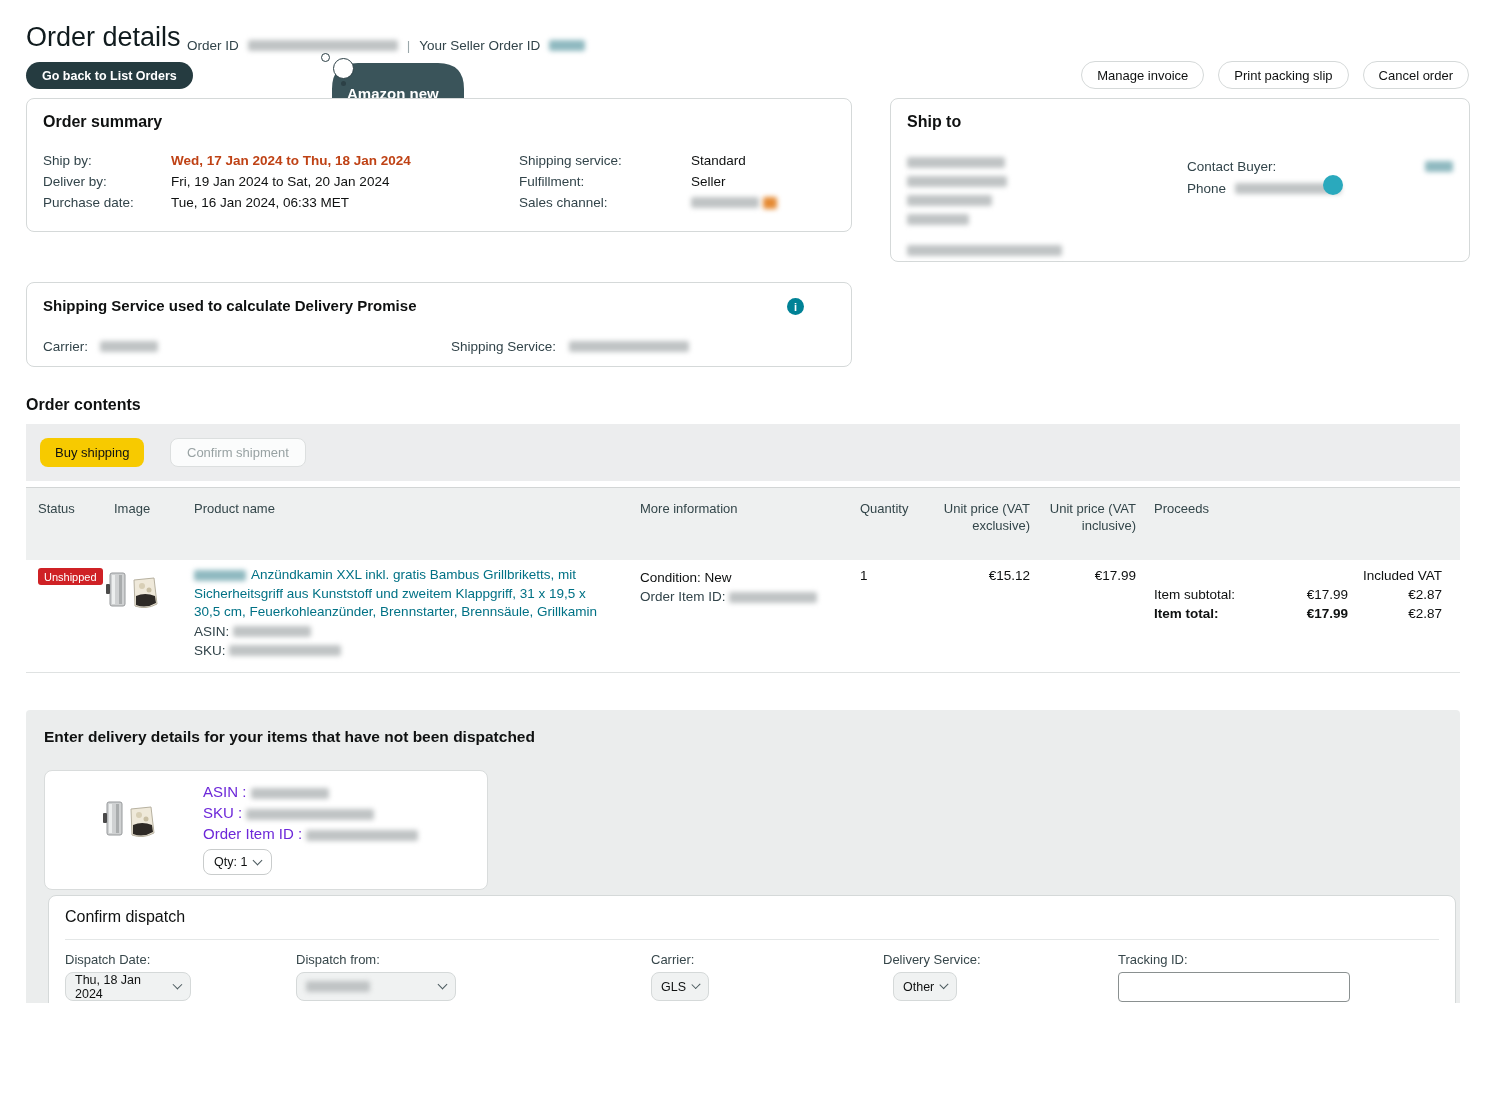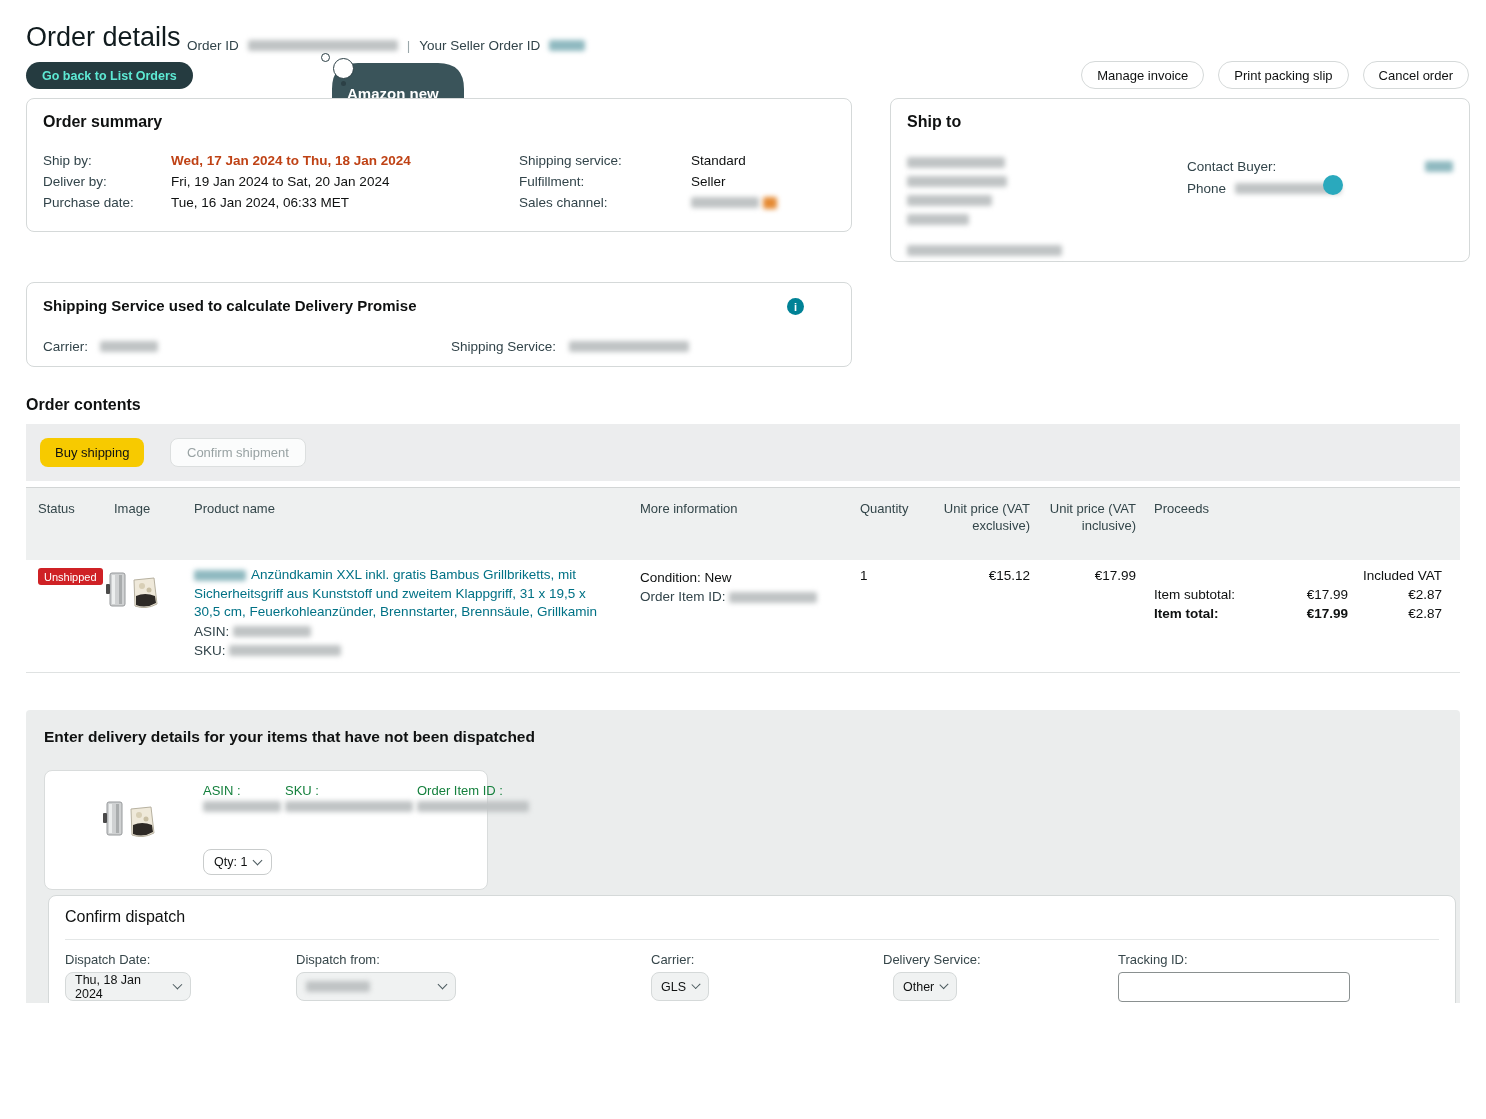--- a/index.html
+++ b/index.html
@@ -12,21 +12,21 @@
   .blur.teal { background:#8fb9c0; }
   .blur.orange { background:#e58a33; }
   .lbl { color:#32444a; font-size:13.5px; }
   .val { color:#0f1111; font-size:13.5px; }
   .chev { width:7px; height:7px; border-right:1.6px solid #4b5a5e; border-bottom:1.6px solid #4b5a5e; transform:rotate(45deg); display:inline-block; margin-left:7px; position:relative; top:-2px; }
 
   
   .h1 { position:absolute; left:26px; top:22px; font-size:27px; font-weight:500; color:#101b1e; }
   .order-id-line { position:absolute; left:187px; top:38px; display:flex; align-items:center; gap:9px; font-size:13.5px; color:#32444a; }
   .order-id-line .sep { color:#9aa7aa; }
-  .back-btn { position:absolute; left:26px; top:62px; height:27px; padding:0 16px; background:#253b40; color:#5eead4; font-size:12.5px; font-weight:700; border:none; border-radius:999px; display:flex; align-items:center; cursor:pointer; }
+  .back-btn { position:absolute; left:26px; top:62px; height:27px; padding:0 16px; background:#253b40; color:#ffffff; font-size:12.5px; font-weight:700; border:none; border-radius:999px; display:flex; align-items:center; cursor:pointer; }
   .top-actions { position:absolute; right:17px; top:61px; display:flex; gap:14px; }
   .btn-white { height:28px; padding:0 15px; background:#fff; border:1px solid #d5d9d9; border-radius:999px; font-size:13px; color:#0f1111; display:flex; align-items:center; cursor:pointer; font-family:inherit; }
 
   
   .callout-svg { position:absolute; left:330px; top:61px; }
   .callout-text { position:absolute; left:347px; top:84px; width:112px; color:#fff; font-size:15px; line-height:19px; font-weight:700; }
   .bub { position:absolute; border:1.6px solid #2c4046; border-radius:50%; background:#fff; }
   .bub.dot { background:#2c4046; border:none; }
 
   
@@ -60,21 +60,21 @@
   .badge { position:absolute; left:12px; top:8px; background:#cf2125; color:#fff; font-size:11px; font-weight:400; padding:2.5px 6px; border-radius:3px; }
   .pname { position:absolute; left:168px; top:6px; width:404px; color:#007185; line-height:18.5px; }
   .pname a { color:#007185; text-decoration:none; }
   .meta-line { color:#32444a; line-height:19px; }
   .right-num { position:absolute; text-align:right; top:8px; }
 
   
   .panel { position:absolute; left:26px; top:710px; width:1434px; height:346px; background:#ebeded; border-radius:4px; }
   .panel-title { position:absolute; left:18px; top:18px; font-size:15.5px; font-weight:700; }
   .item-card { position:absolute; left:18px; top:60px; width:444px; height:120px; background:#fff; border:1px solid #d9dcdc; border-radius:8px; }
-  .item-card .meta { position:absolute; left:158px; top:12px; display:flex; flex-direction:row; gap:4px; font-size:13px; color:#15803d; }
+  .item-card .meta { position:absolute; left:158px; top:12px; display:flex; flex-direction:column; gap:4px; font-size:15px; color:#6d28d9; }
   .qty-select { position:absolute; left:158px; top:78px; height:26px; padding:0 10px; background:#fff; border:1px solid #c9cccc; border-radius:8px; font-size:12.5px; display:flex; align-items:center; cursor:pointer; }
   .dispatch-card { position:absolute; left:22px; top:185px; width:1408px; height:140px; background:#fff; border:1px solid #d5d9d9; border-radius:8px; }
   .dispatch-title { position:absolute; left:16px; top:12px; font-size:16px; color:#0f1111; }
   .dispatch-rule { position:absolute; left:16px; right:16px; top:43px; border-top:1px solid #e4e7e7; }
   .fld-label { position:absolute; top:56px; font-size:13px; color:#37474b; }
   .select { position:absolute; top:76px; height:29px; background:#f0f2f2; border:1px solid #d5d9d9; border-radius:8px; font-size:12.5px; color:#0f1111; display:flex; align-items:center; justify-content:space-between; padding:12px 9px; cursor:pointer; }
   .tinput { position:absolute; top:76px; height:30px; background:#fff; border:1px solid #8a9090; border-radius:4px; font-family:inherit; font-size:13px; padding:0 8px; }
   .other-input { position:absolute; left:834px; top:112px; width:140px; height:27px; background:#fff; border:1px solid #8a9090; border-radius:4px; display:flex; align-items:center; padding:0 8px; }
 
   

